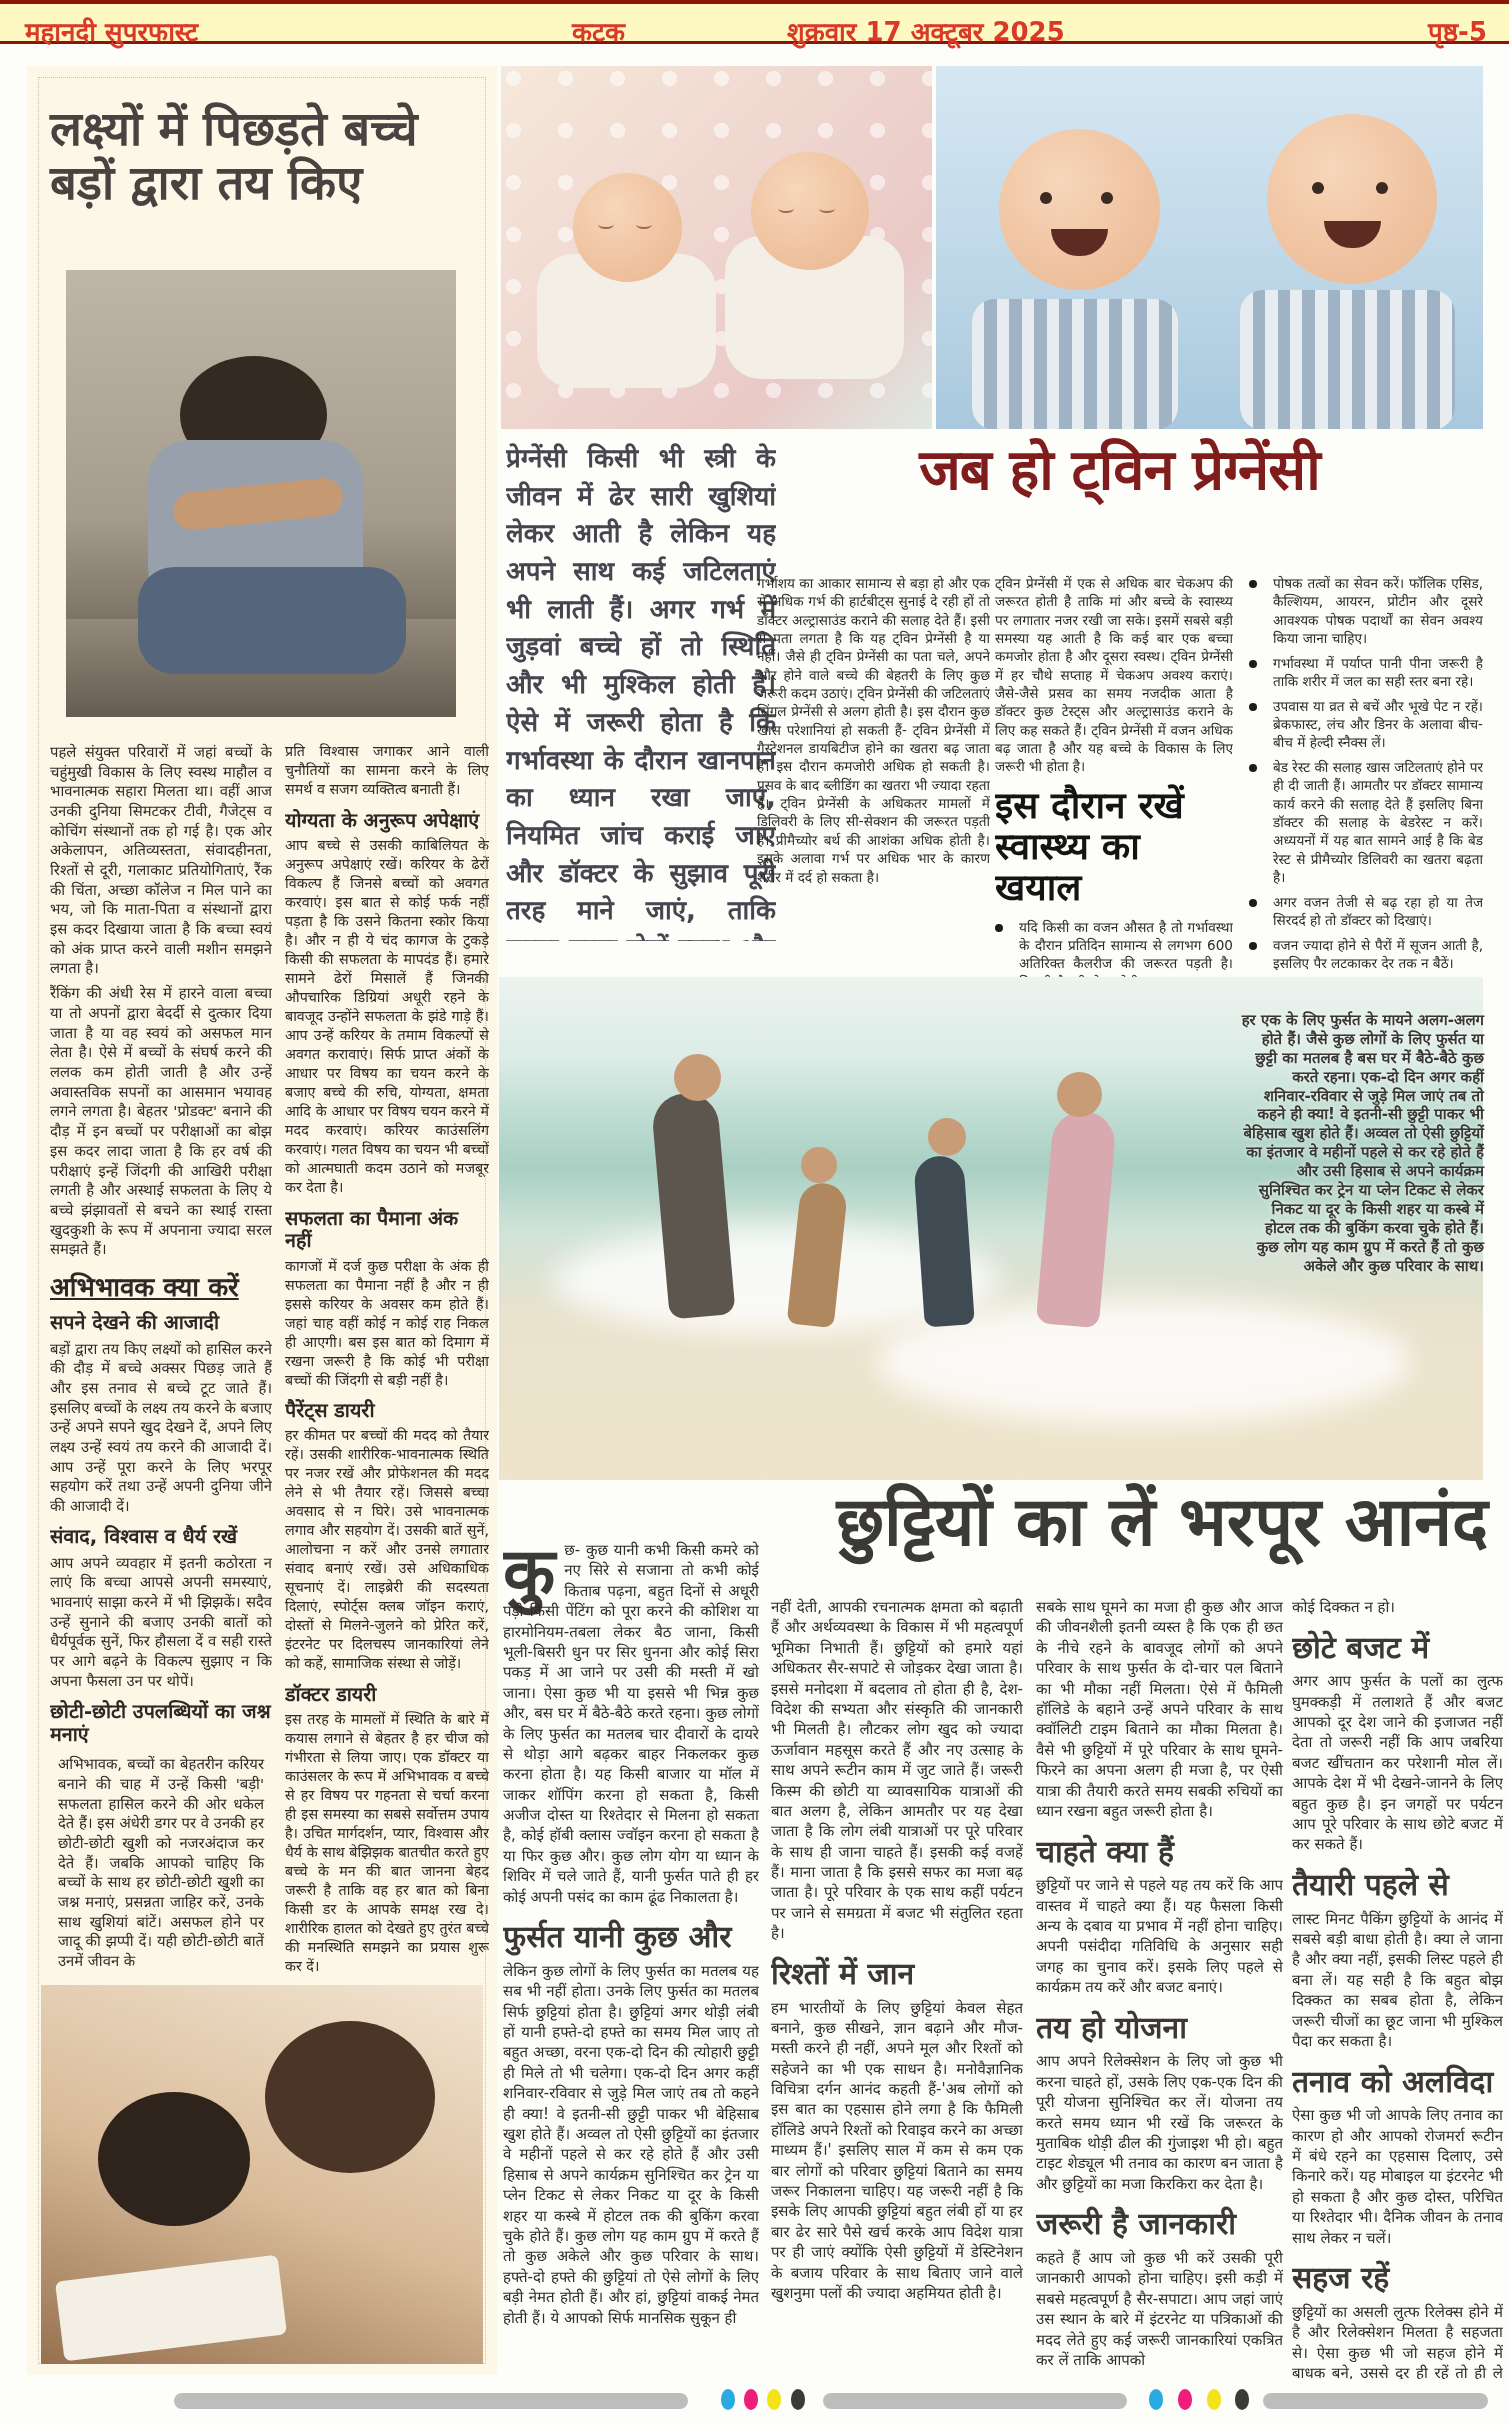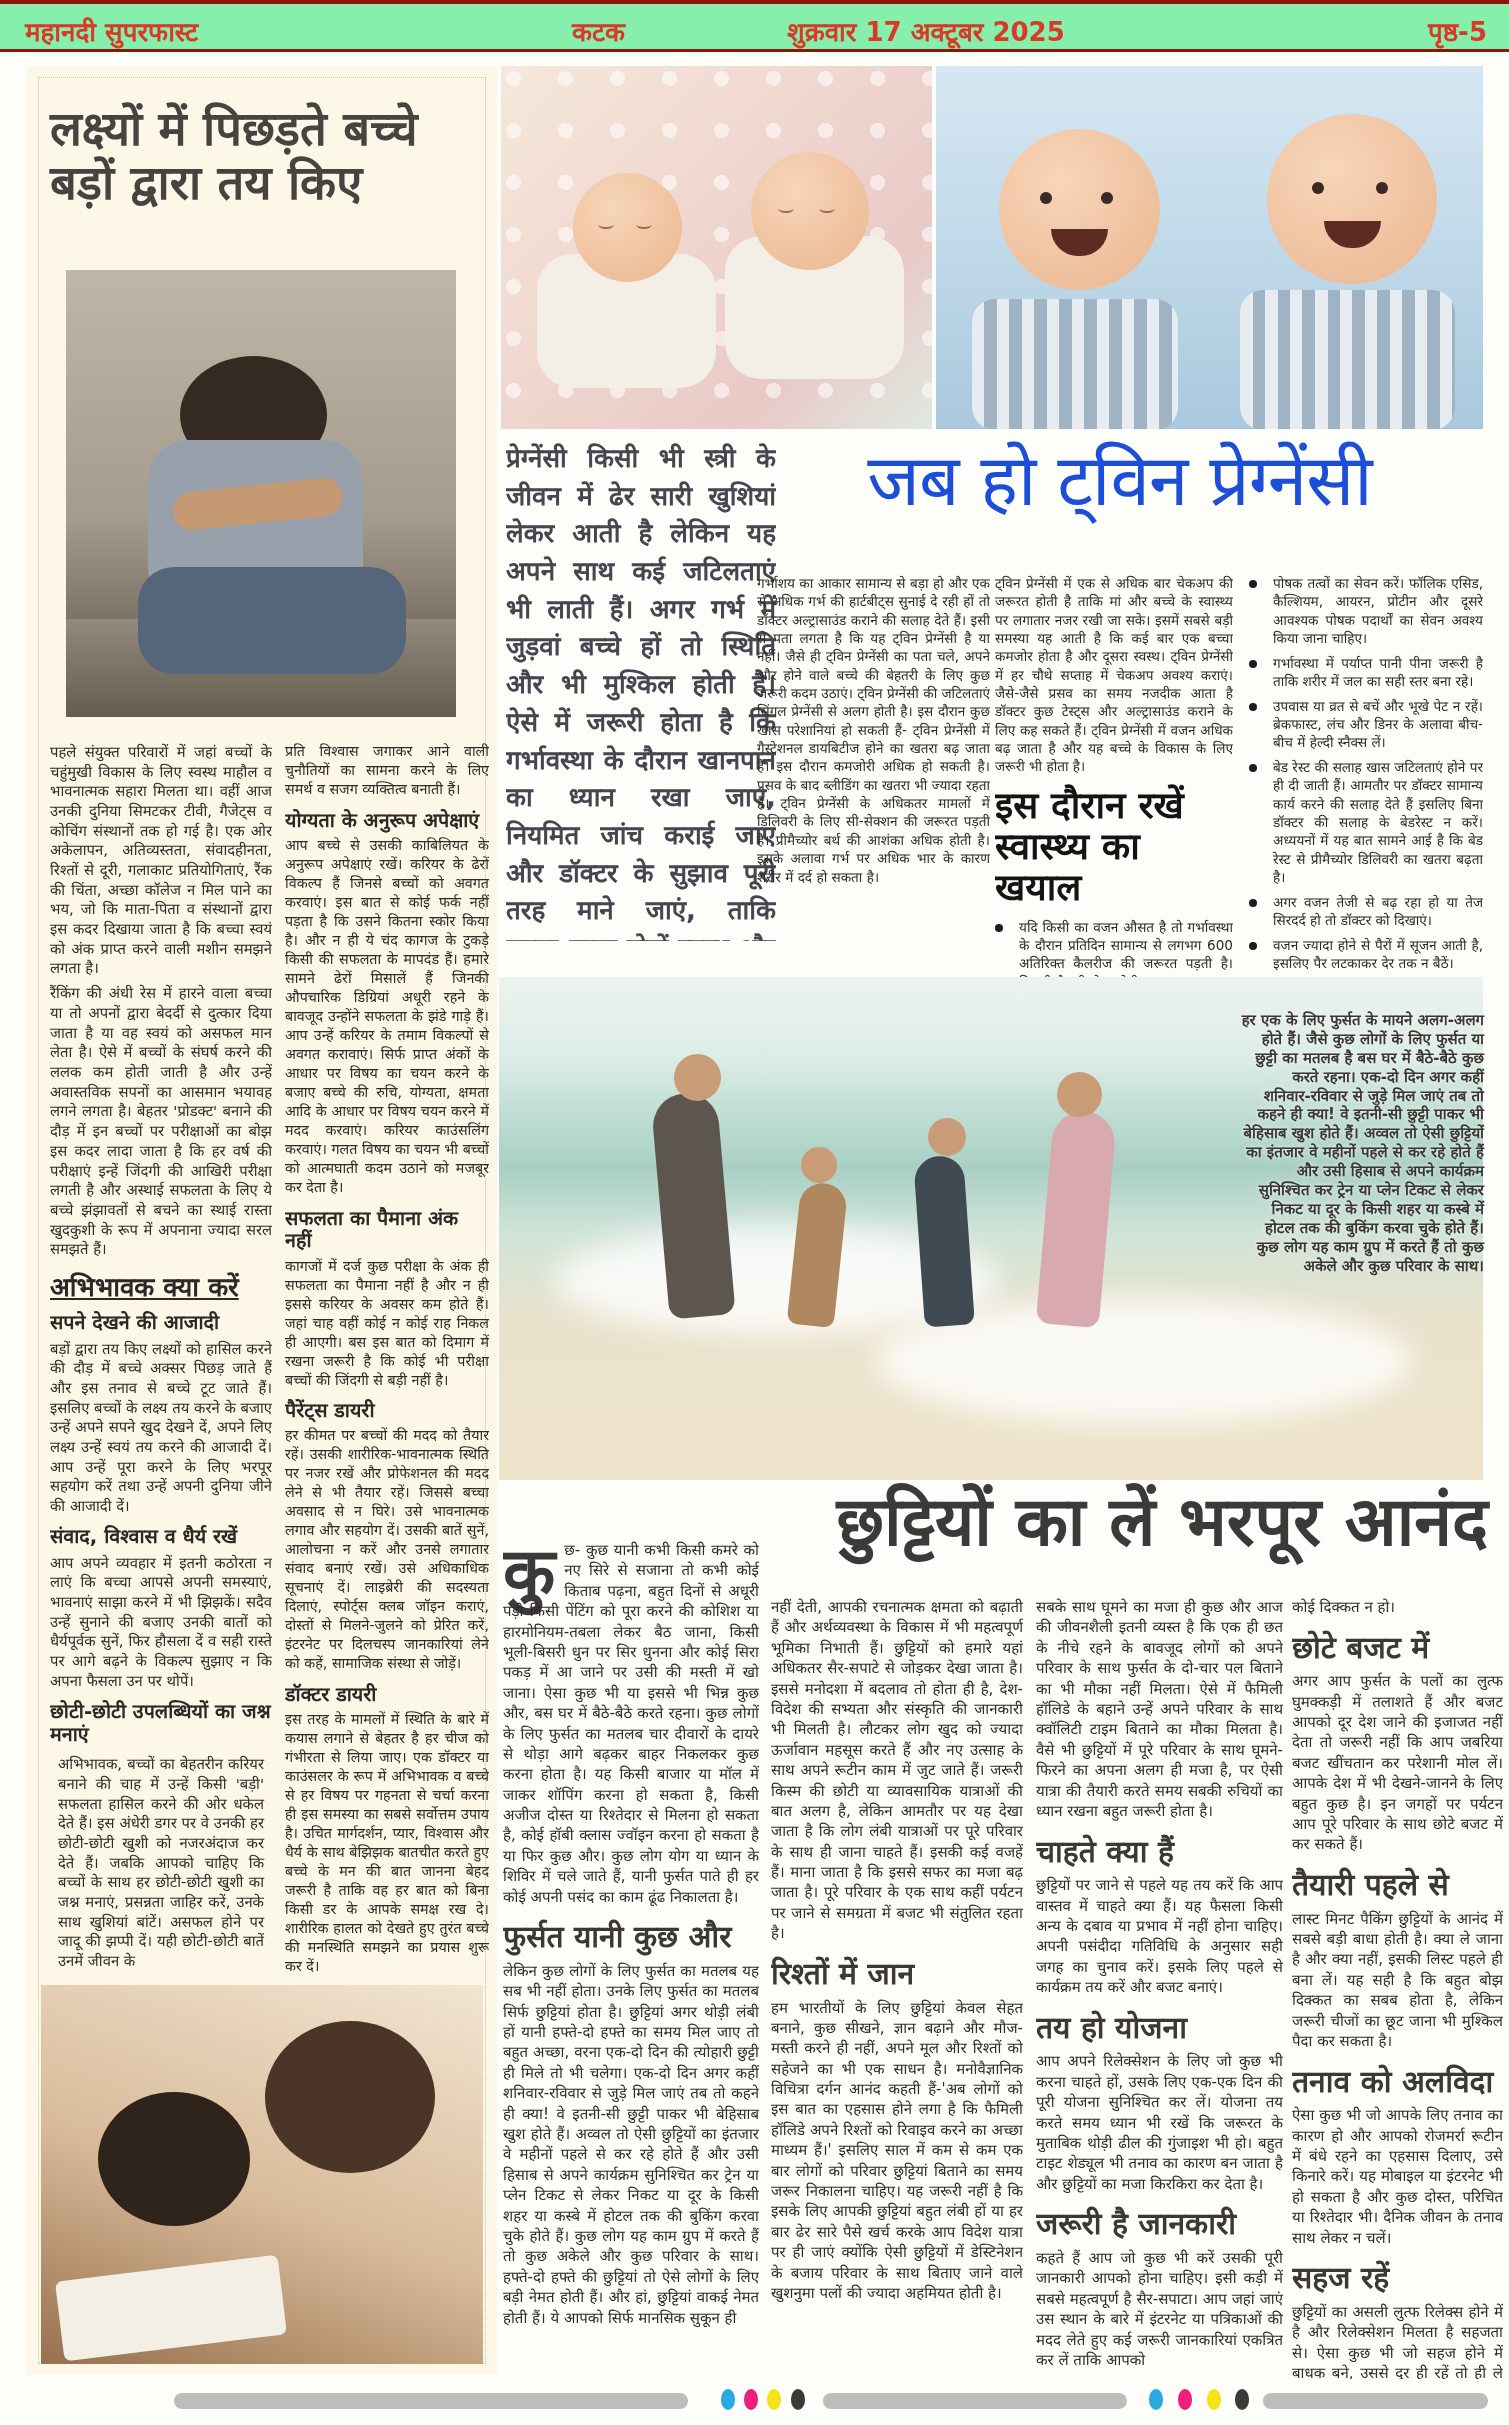--- a/index.html
+++ b/index.html
@@ -1,20 +1,20 @@
 <!DOCTYPE html>
 <html style="font-size:14.3px"><head>
 <meta charset="utf-8">
 <style>
   html,body{margin:0;padding:0;background:#e9e9e6}
   .page{position:relative;width:1510px;height:2426px;margin:0 auto;background:#fdfdfa;
         font-family:"DejaVu Sans",sans-serif;overflow:hidden}
   .abs{position:absolute}
   
-  .masthead{left:0;top:0;width:1510px;height:52px;background:#86efac;
+  .masthead{left:0;top:0;width:1510px;height:44px;background:#fef9c3;
             border-top:4.5px solid #8c1409;border-bottom:3.6px solid #8c1409;box-sizing:border-box}
   .mast-item{position:absolute;top:9px;font-weight:bold;color:#d93a28;font-size:26px;white-space:nowrap}
   
   .left-panel{left:27px;top:66px;width:470px;height:2309px;background:#fcf7e7}
   .dotted-frame{position:absolute;inset:10.7px;border:1.8px dotted #c9c0a6;pointer-events:none}
   .panel-headline{position:absolute;left:23px;top:36px;width:428px;
                   font-size:47px;font-weight:700;color:#474340;line-height:1.14}
   .news-text{color:#2e2a27;text-align:justify}
   .col-children{font-size:14.8px;line-height:1.33;overflow:hidden}
   .sect-head{font-size:26px;font-weight:700;color:#2b2825;text-decoration:underline;margin:14.3px 0 9px;line-height:1.1;text-align:left}
@@ -40,21 +40,21 @@
   .ph-beach{background:linear-gradient(180deg,#edf3ef 0%,#dcece6 16%,#bedcd2 28%,#a9cfc3 38%,#cfe3d8 50%,#e9e2cd 68%,#efe4ca 100%)}
   .foam{position:absolute;background:rgba(255,255,255,.8);filter:blur(14.3px);border-radius:50%}
   .bfig{position:absolute;border-radius:36px 36px 16px 16px}
   .bhead{position:absolute;border-radius:50%;background:#c99c78}
   .ph-study{background:linear-gradient(200deg,#f2e5d2 0%,#d9bb99 55%,#97714f 100%)}
   .st-hair1{position:absolute;left:57px;top:107px;width:152px;height:134px;border-radius:50%;background:#2f241b}
   .st-hair2{position:absolute;left:224px;top:36px;width:170px;height:152px;border-radius:50%;background:#4a3526}
   .st-paper{position:absolute;left:18px;bottom:16px;width:224px;height:80px;border-radius:7.2px;background:#f3efe4;transform:rotate(-7deg)}
   
   .twin-intro{font-size:26px;font-weight:700;color:#45464f;line-height:1.45;text-align:justify;overflow:hidden}
-  .twin-headline{font-size:71px;font-weight:400;color:#1d4ed8;white-space:nowrap;letter-spacing:-0.9px}
+  .twin-headline{font-size:56px;font-weight:700;color:#7f1d1d;white-space:nowrap;letter-spacing:-0.9px}
   .col-twin{font-size:13.6px;line-height:1.35;overflow:hidden}
   .health-head{font-size:37px;font-weight:700;color:#141414;line-height:1.1;margin:10.7px 0 9px;text-align:left}
   .bullet{display:flex;gap:16px;margin-bottom:6.3px}
   .bdot{width:8px;height:8px;border-radius:50%;background:#1c1c1c;margin-top:6.3px;flex:none}
   
   .overlay-text{font-size:15px;font-weight:700;color:#3a3733;line-height:1.26;text-align:right;
                 text-shadow:0 0 5.4px rgba(255,255,255,.85)}
   .holiday-headline{font-size:68px;font-weight:700;color:#3c3a38;white-space:nowrap;text-align:right}
   .col-holiday{font-size:15px;line-height:1.36;overflow:hidden}
   .hol-head{font-size:30px;font-weight:700;color:#3b3835;margin:14.3px 0 7.2px;line-height:1.08;text-align:left}

